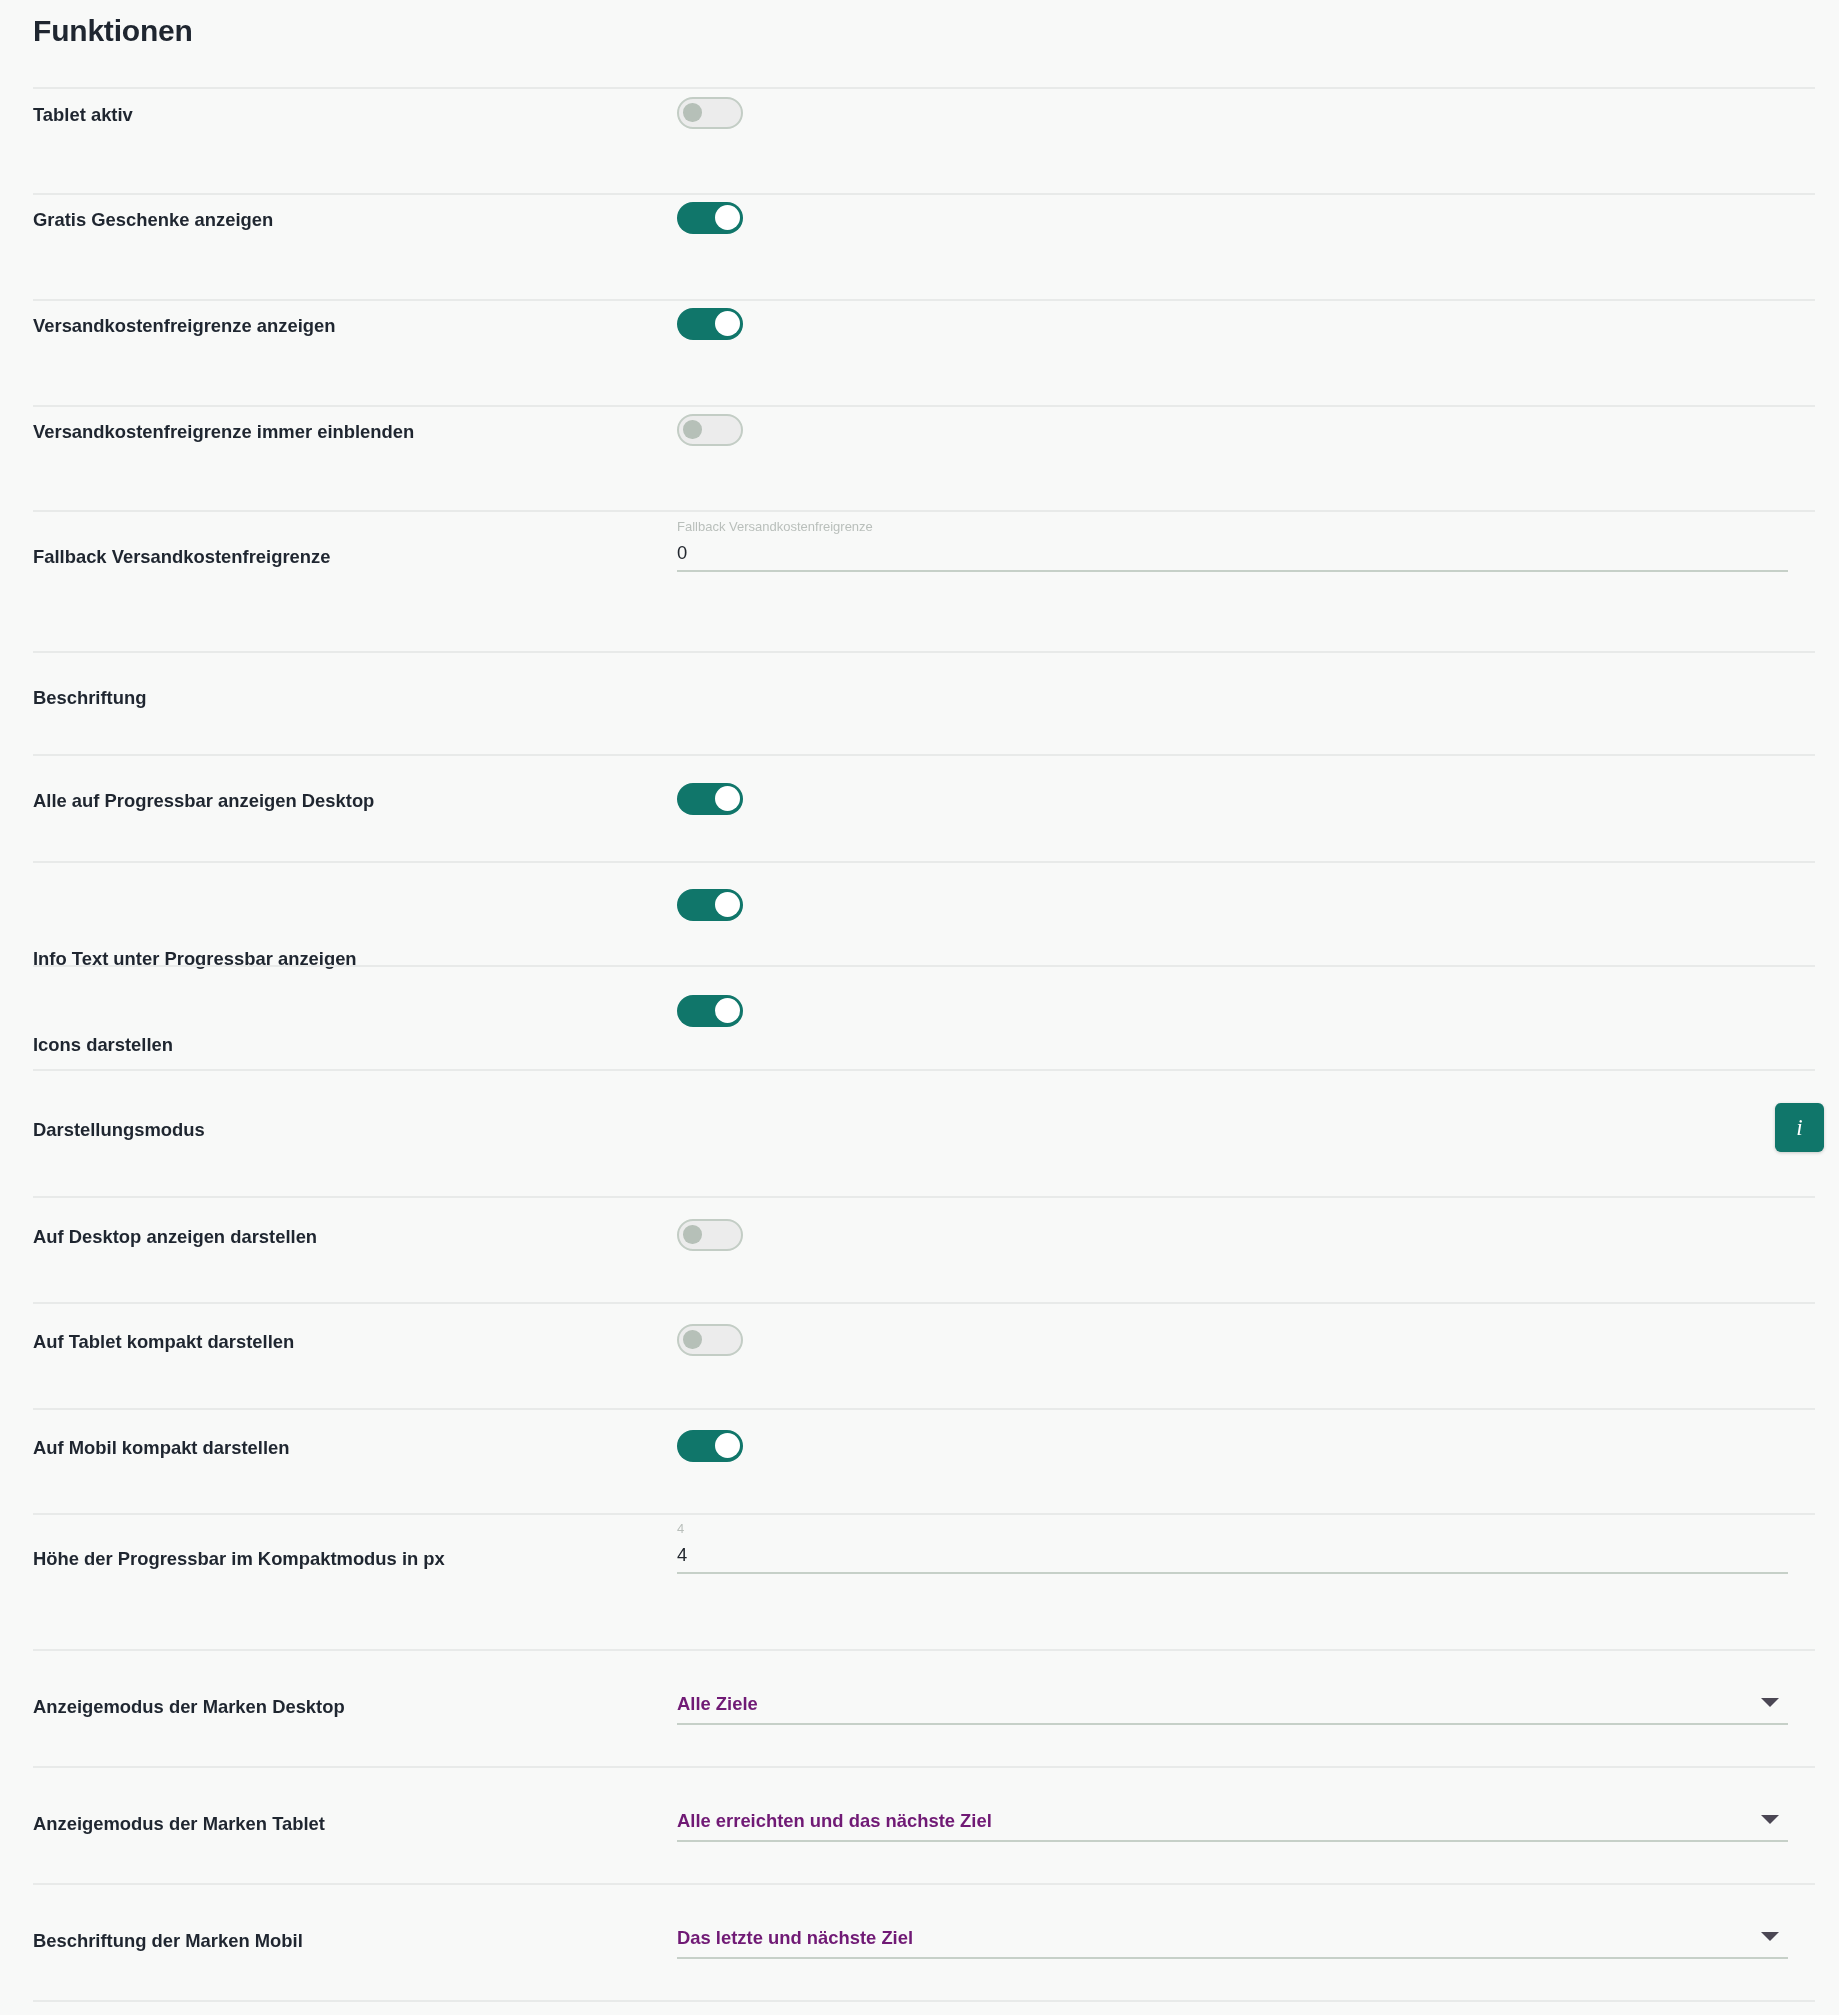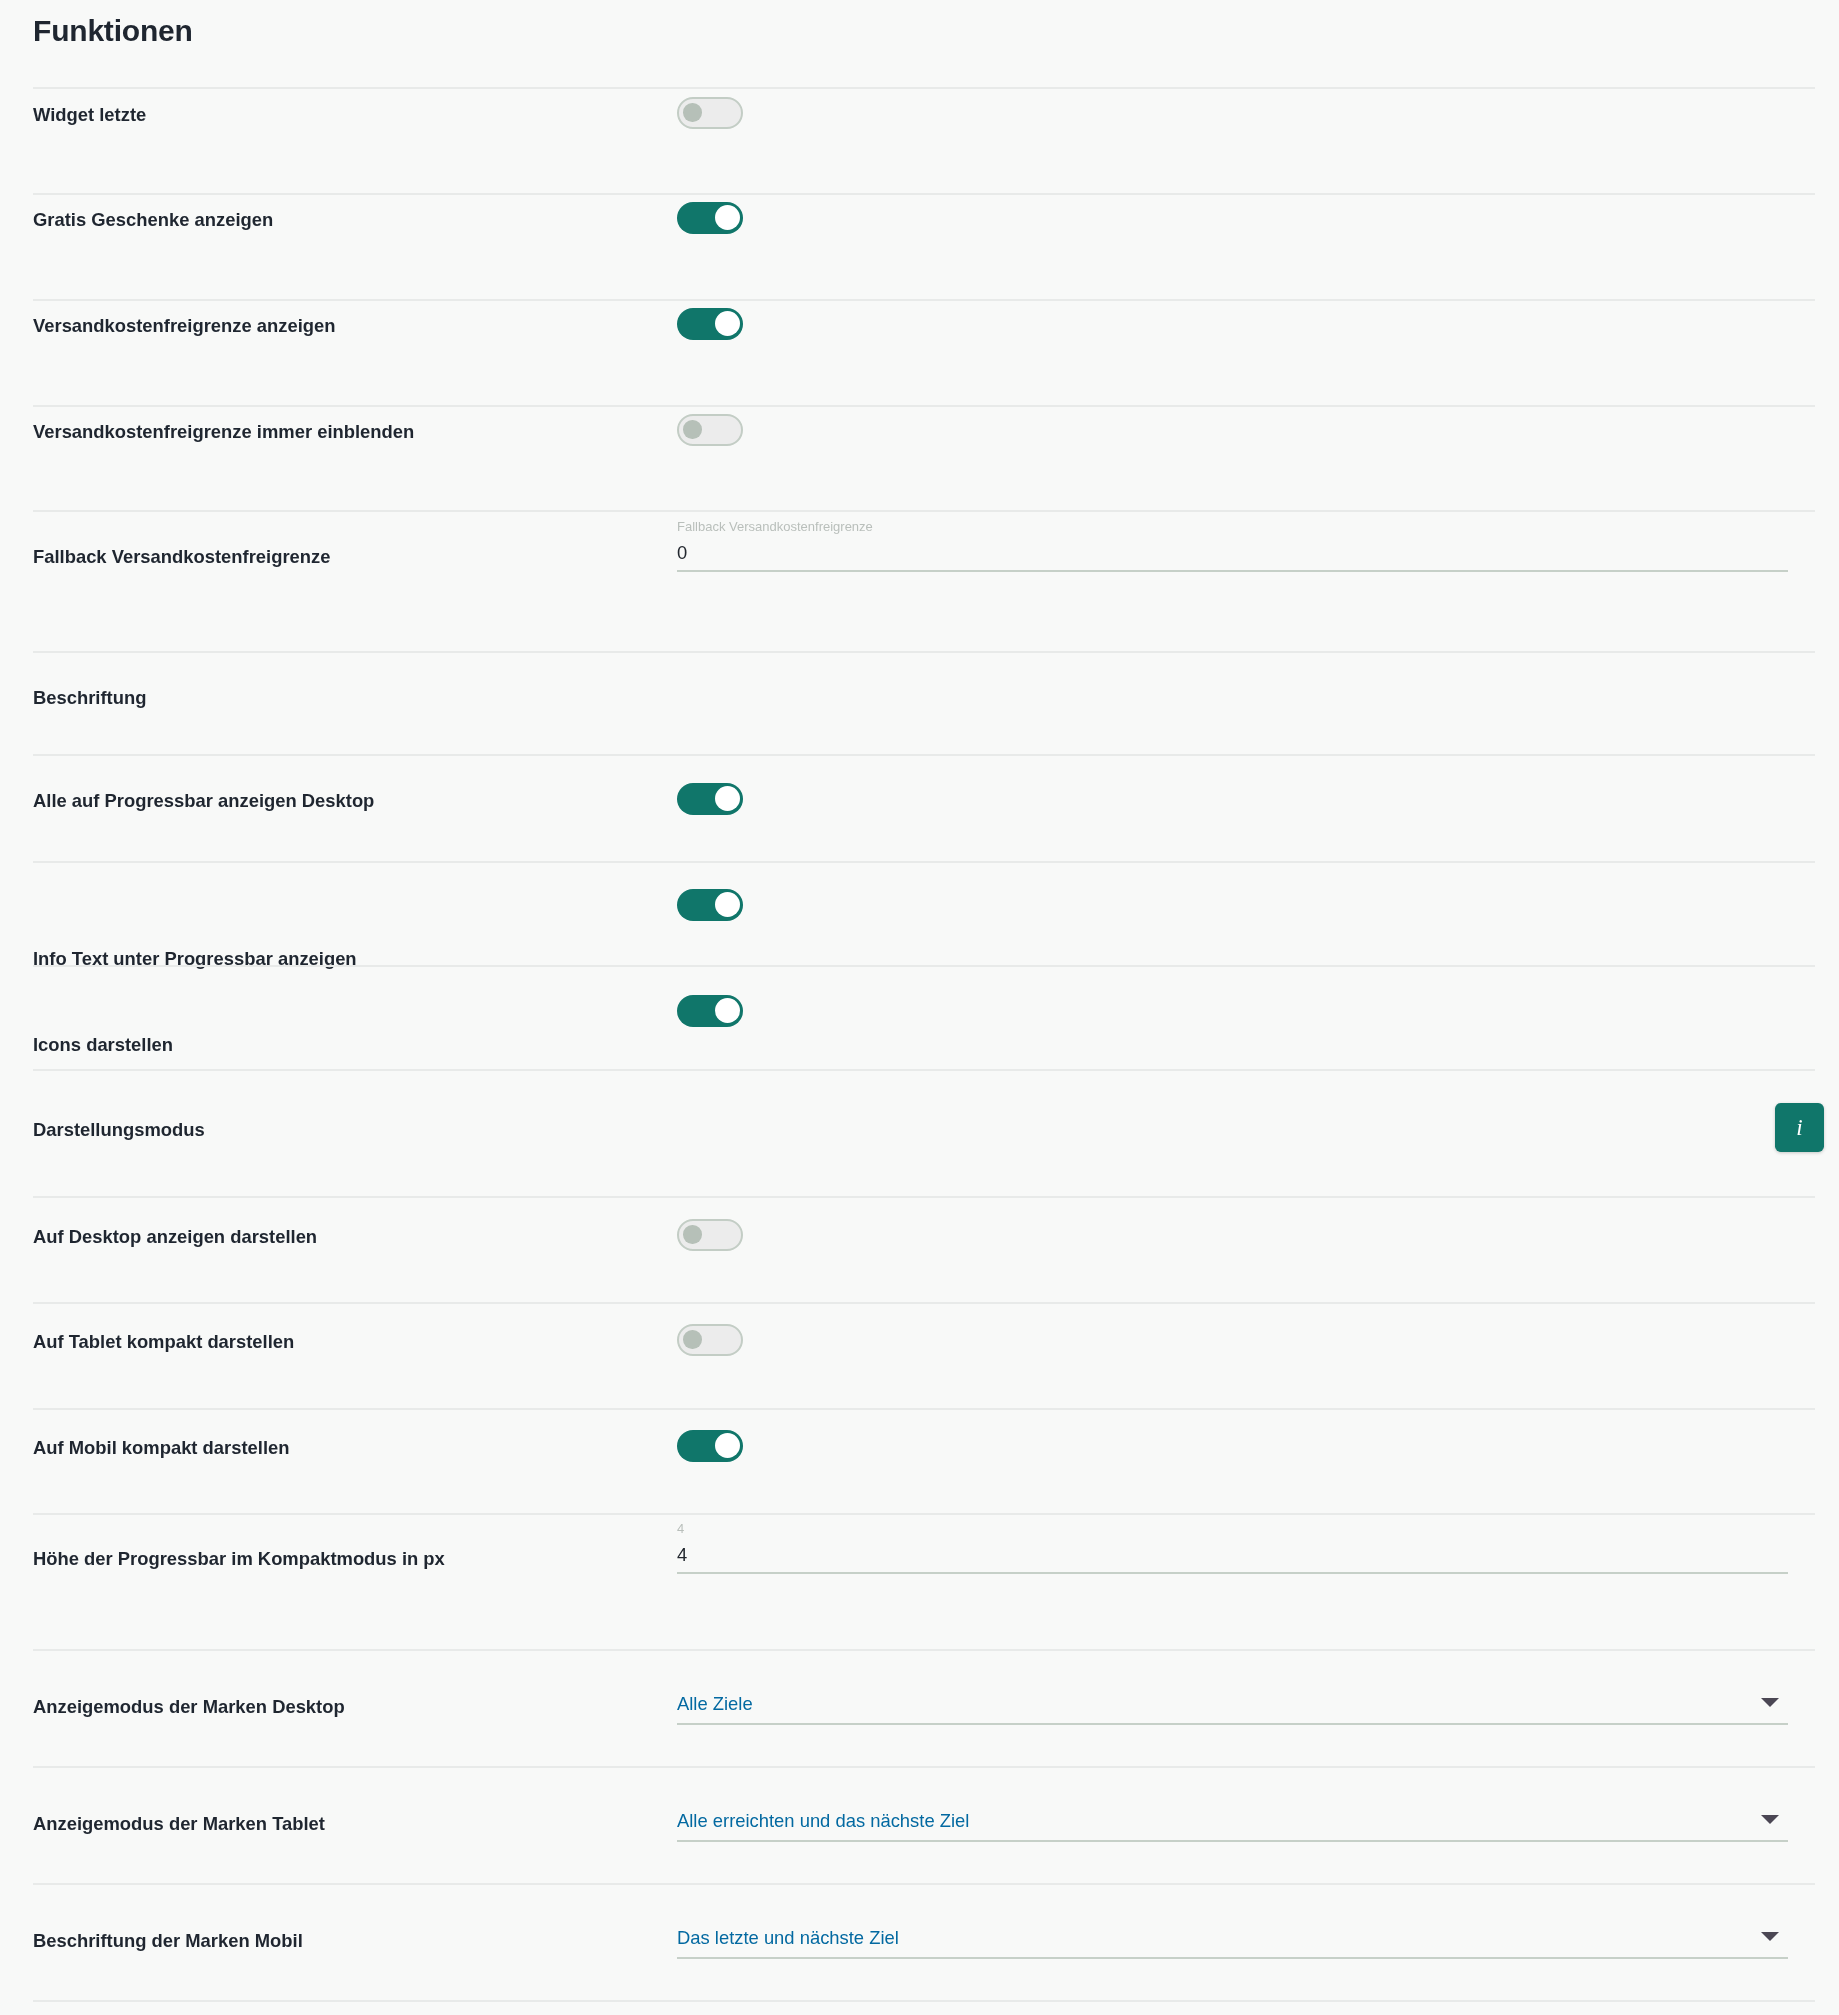--- a/index.html
+++ b/index.html
@@ -155,22 +155,22 @@
     position: absolute;
     left: 677px;
     width: 1111px;
   }
 
   .select-value {
     position: absolute;
     left: 0;
     top: 0;
     font-size: 18.4px;
-    font-weight: normal;
-    color: #0369a1;
+    font-weight: bold;
+    color: #701a75;
     line-height: 1;
     white-space: nowrap;
   }
 
   .select-arrow {
     position: absolute;
     right: 8.7px;
     top: 2.9px;
     width: 0;
     height: 0;
@@ -220,21 +220,21 @@
 </head>
 <body>
 
 <div class="page">
 
   <div class="page-title">Funktionen</div>
 
   <div class="rows" id="rows-container">
       <div class="row" style="top: 0px;">
         <div class="row-divider" style="top: 87px;"></div>
-        <div class="row-label" style="top: 106px;">Widget letzte</div>
+        <div class="row-label" style="top: 106px;">Tablet aktiv</div>
         <div class="toggle off" style="left: 677px; top: 97px;">
           <div class="knob"></div>
         </div>
       </div>
       <div class="row" style="top: 0px;">
         <div class="row-divider" style="top: 193px;"></div>
         <div class="row-label" style="top: 211px; text-align: right;">Gratis Geschenke anzeigen</div>
         <div class="toggle on" style="left: 677px; top: 202px;">
           <div class="knob"></div>
         </div>

